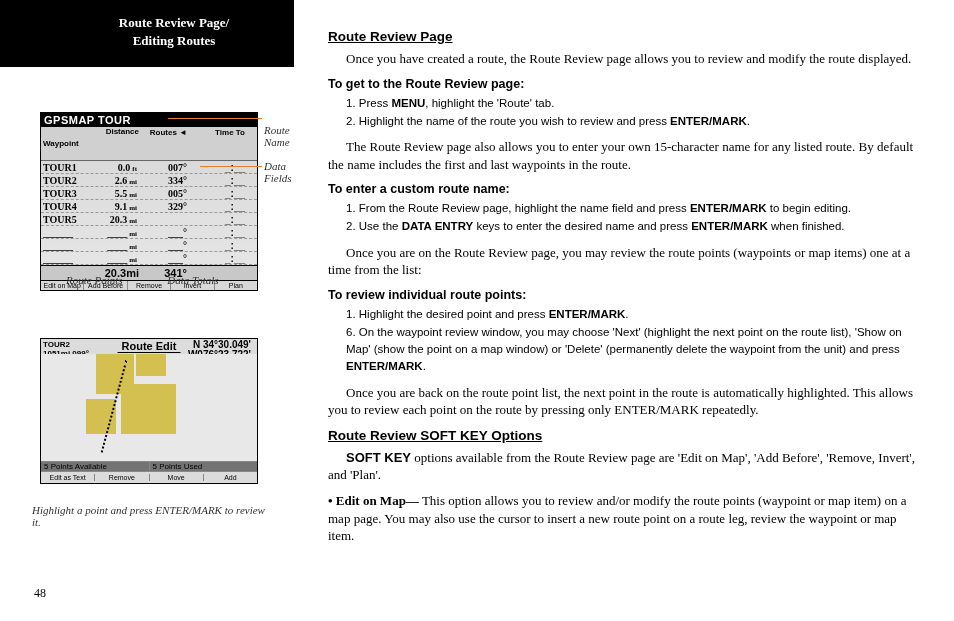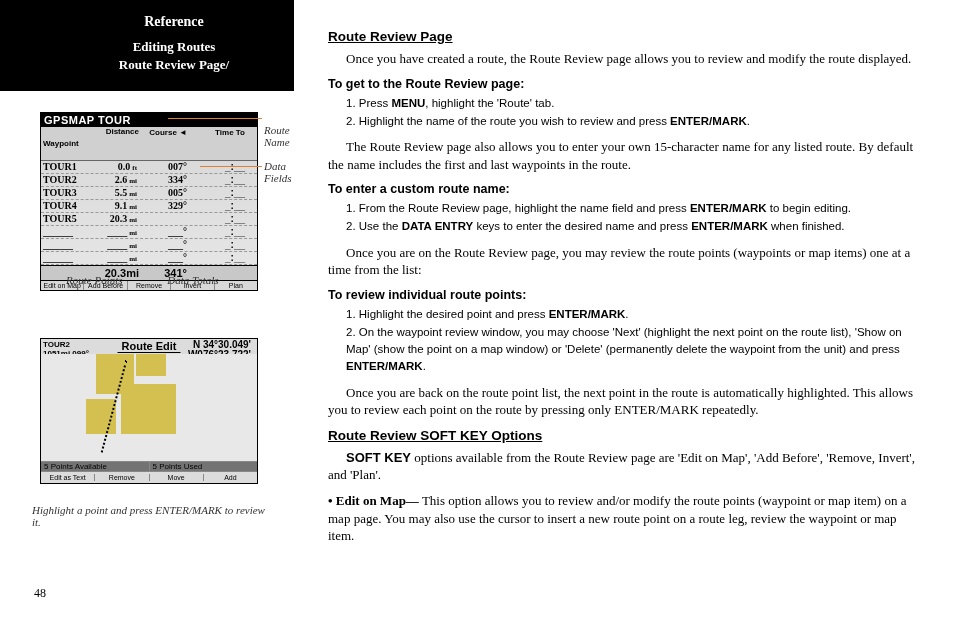--- a/index.html
+++ b/index.html
@@ -66,21 +66,21 @@
   .gps-head span:nth-child(1){ width:52px; padding:12px 2px;}
   .gps-head span:nth-child(2){ width:48px; text-align:right; padding:0 2px;}
   .gps-head span:nth-child(3){ width:48px; text-align:right; padding:1px 2px;}
   .gps-head span:nth-child(4){ width:60px; text-align:right; padding:1px 4px;}
   .gps-row {
     display:flex;
     font-size:10px;
     font-weight:bold;
     border-bottom:1px dashed #999;
     height:13px;
-    align-items:flex-start;
+    align-items:center;
   }
   .gps-row span:nth-child(1){ width:52px; padding:0 2px; font-family: 'Times New Roman', serif;}
   .gps-row span:nth-child(2){ width:48px; text-align:right; padding:0 2px; font-family:'Times New Roman',serif;}
   .gps-row span:nth-child(3){ width:48px; text-align:right; padding:0 2px; font-family:'Times New Roman',serif;}
   .gps-row span:nth-child(4){ width:60px; text-align:right; padding:0 4px;}
   .gps-row .unit{font-size:7px;}
   .gps-totals {
     display:flex;
     border-top:1px solid #000;
     font-weight:bold;
@@ -226,32 +226,31 @@
     line-height:1.5;
   }
   .steps .step{margin-bottom:1px;}
   b.mono{font-family:Arial,sans-serif;font-weight:bold;}
 </style>
 </head>
 <body>
 
 <div class="left-col">
   <div class="black-header">
-    <div class="ref">Reference</div>
+    <div class="sub">Route Review Page/</div>
     <div class="sub">Editing Routes</div>
-    <div class="sub">Route Review Page/</div>
   </div>
 
   <div class="gps-container">
     <div class="gps-screen">
       <div class="gps-title">GPSMAP TOUR</div>
       <div class="gps-head">
         <span>Waypoint</span>
         <span>Distance</span>
-        <span>Course ◄</span>
+        <span>Routes ◄</span>
         <span>Time To</span>
       </div>
       <div id="gps-rows">
           <div class="gps-row">
             <span>TOUR1</span>
             <span>0.0<span class="unit">ft</span></span>
             <span>007°</span>
             <span>_:__</span>
           </div>
           <div class="gps-row">
@@ -379,21 +378,21 @@
   <div class="steps">
     <div class="step"><span>1.  From the Route Review page, highlight the name field and press </span><b class="mono">ENTER/MARK</b><span> to begin editing.</span></div>
     <div class="step"><span>2.  Use the </span><b class="mono">DATA ENTRY</b><span>  keys to enter the desired name and press </span><b class="mono">ENTER/MARK</b><span> when finished.</span></div>
   </div>
 
   <div class="para">Once you are on the Route Review page, you may review the route points (waypoints or map items) one at a time from the list:</div>
 
   <div class="sans-bold">To review individual route points:</div>
   <div class="steps">
     <div class="step"><span>1.  Highlight the desired point and press </span><b class="mono">ENTER/MARK</b><span>.</span></div>
-    <div class="step"><span>2.  On the waypoint review window, you may choose 'Next' (highlight the next point on the route list), 'Show on Map' (show the point on a map window) or 'Delete' (permanently delete the waypoint from the unit) and press </span><b class="mono">ENTER/MARK</b><span>.</span></div>
+    <div class="step"><span>6.  On the waypoint review window, you may choose 'Next' (highlight the next point on the route list), 'Show on Map' (show the point on a map window) or 'Delete' (permanently delete the waypoint from the unit) and press </span><b class="mono">ENTER/MARK</b><span>.</span></div>
   </div>
 
   <div class="para">Once you are back on the route point list, the next point in the route is automatically highlighted. This allows you to review each point on the route by pressing only ENTER/MARK repeatedly.</div>
 
   <div class="h2">Route Review SOFT KEY Options</div>
   <div class="para"><b class="mono">SOFT KEY</b><span> options available from the Route Review page are 'Edit on Map', 'Add Before', 'Remove, Invert', and 'Plan'.</span></div>
   <div class="para" style="text-indent:0;"><b>• Edit on Map—</b><span> This option allows you to review and/or modify the route points (waypoint or map item) on a map page. You may also use the cursor to insert a new route point on a route leg, review the waypoint or map item.</span></div>
 </div>
 
 </body></html>

